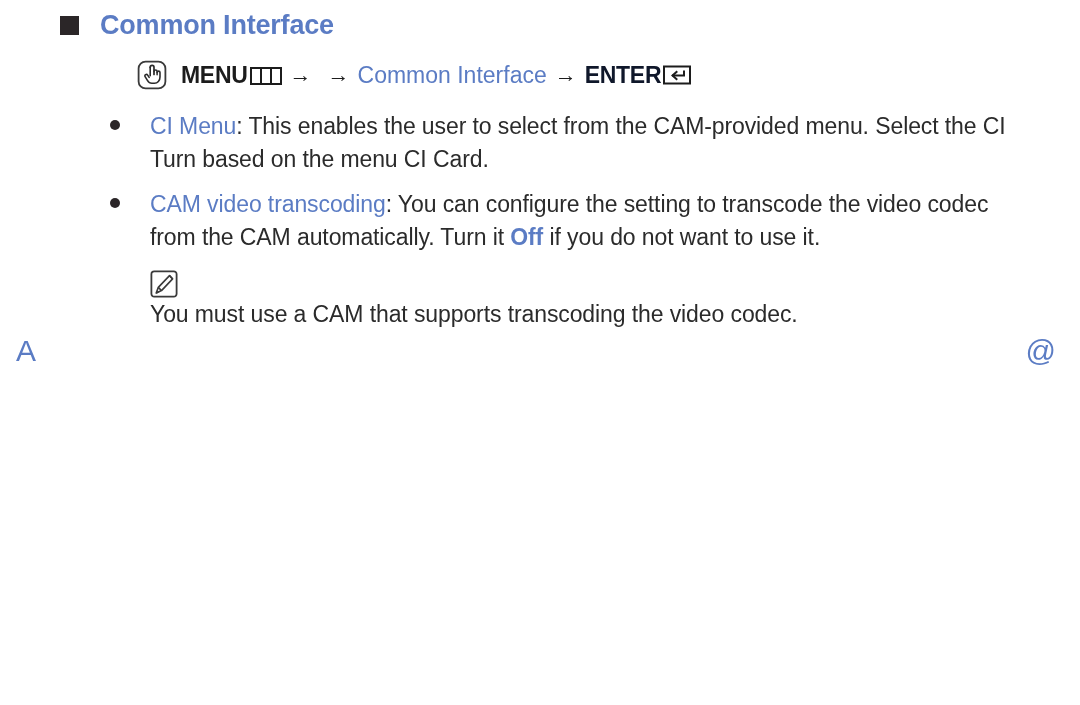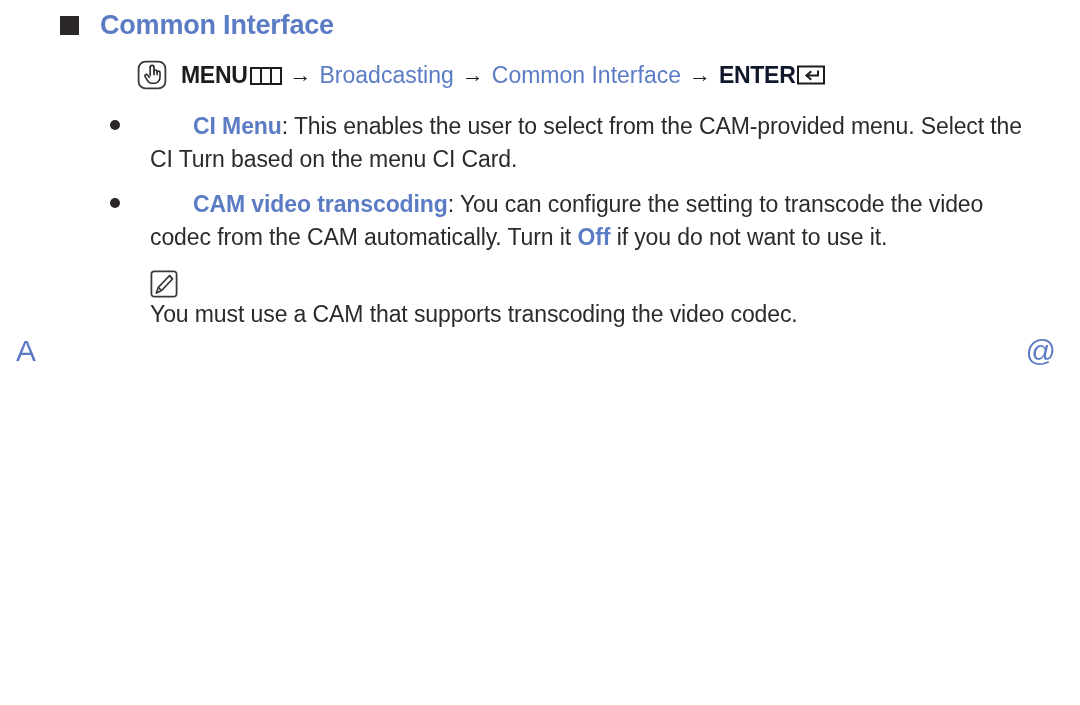--- a/index.html
+++ b/index.html
@@ -123,22 +123,21 @@
     margin-right: 30px;
   }
   .bullet-body {
     font-size: 23px;
     line-height: 33px;
     color: #2b2b2b;
     letter-spacing: -0.1px;
   }
   .term {
     color: #5b7cc4;
-    font-weight: bold;
-    margin-left: 43px;
+    font-weight: normal;
   }
   .hl {
     color: #5b7cc4;
     font-weight: bold;
   }
 
   
   .note-row {
     display: flex;
     align-items: flex-start;
@@ -205,21 +204,20 @@
     <span class="path-menu">MENU</span>
     <span class="menu-glyph">
       <svg viewBox="0 0 32 18" width="32" height="18">
         <rect x="1" y="1" width="30" height="16" fill="none" stroke="#1c1c1c" stroke-width="2"></rect>
         <line x1="11" y1="1" x2="11" y2="17" stroke="#1c1c1c" stroke-width="2"></line>
         <line x1="21" y1="1" x2="21" y2="17" stroke="#1c1c1c" stroke-width="2"></line>
       </svg>
     </span>
 
     <span class="path-arrow">→</span>
-    <span class="path-link">Broadcasting</span>
     <span class="path-arrow">→</span>
     <span class="path-link">Common Interface</span>
     <span class="path-arrow">→</span>
 
     <span class="path-enter">ENTER</span>
     <span class="enter-glyph">
       <svg viewBox="0 0 28 20" width="28" height="20">
         <rect x="1" y="1.5" width="26" height="17" fill="none" stroke="#1c1c1c" stroke-width="2"></rect>
         <path d="M21 6.5v4H10" fill="none" stroke="#1c1c1c" stroke-width="2" stroke-linecap="square" stroke-linejoin="miter"></path>
         <path d="M13.5 7L9.5 10.5l4 3.5" fill="none" stroke="#1c1c1c" stroke-width="2" stroke-linecap="square" stroke-linejoin="miter"></path>

